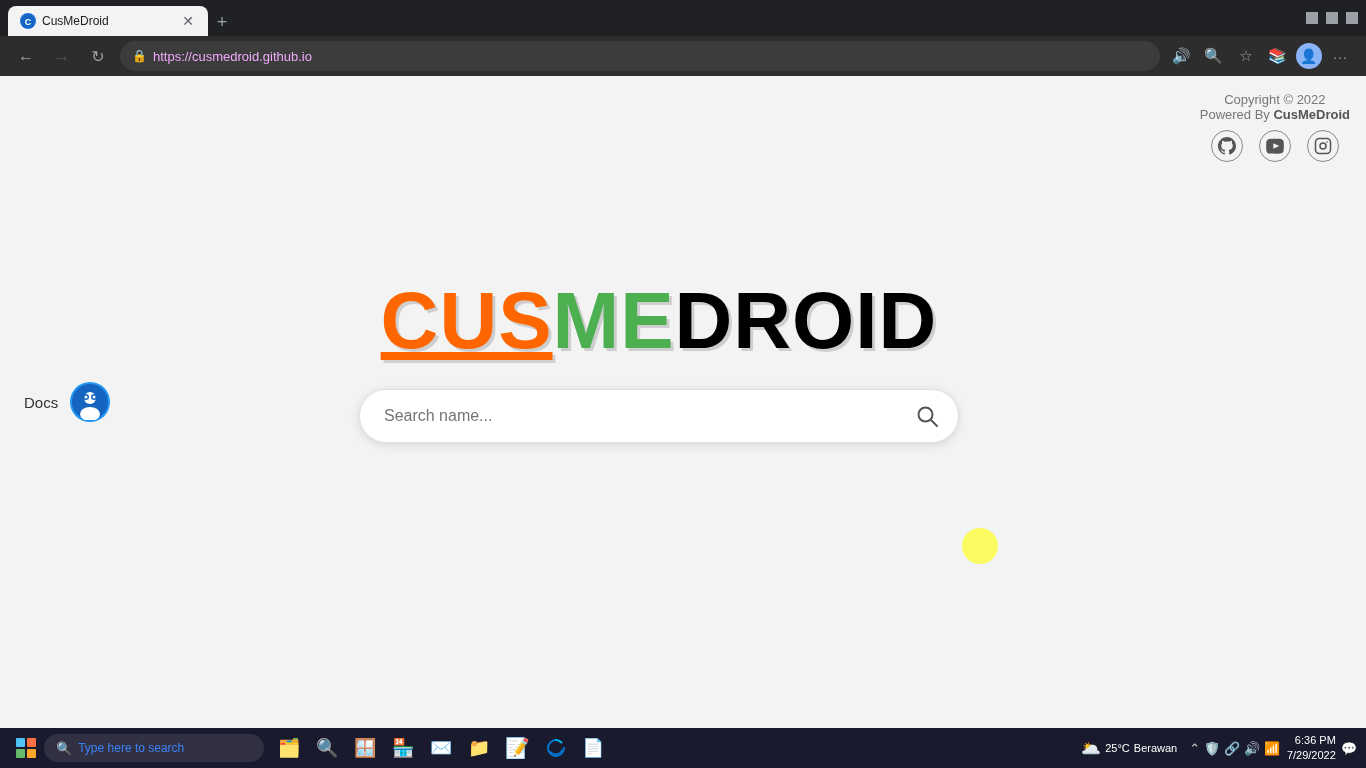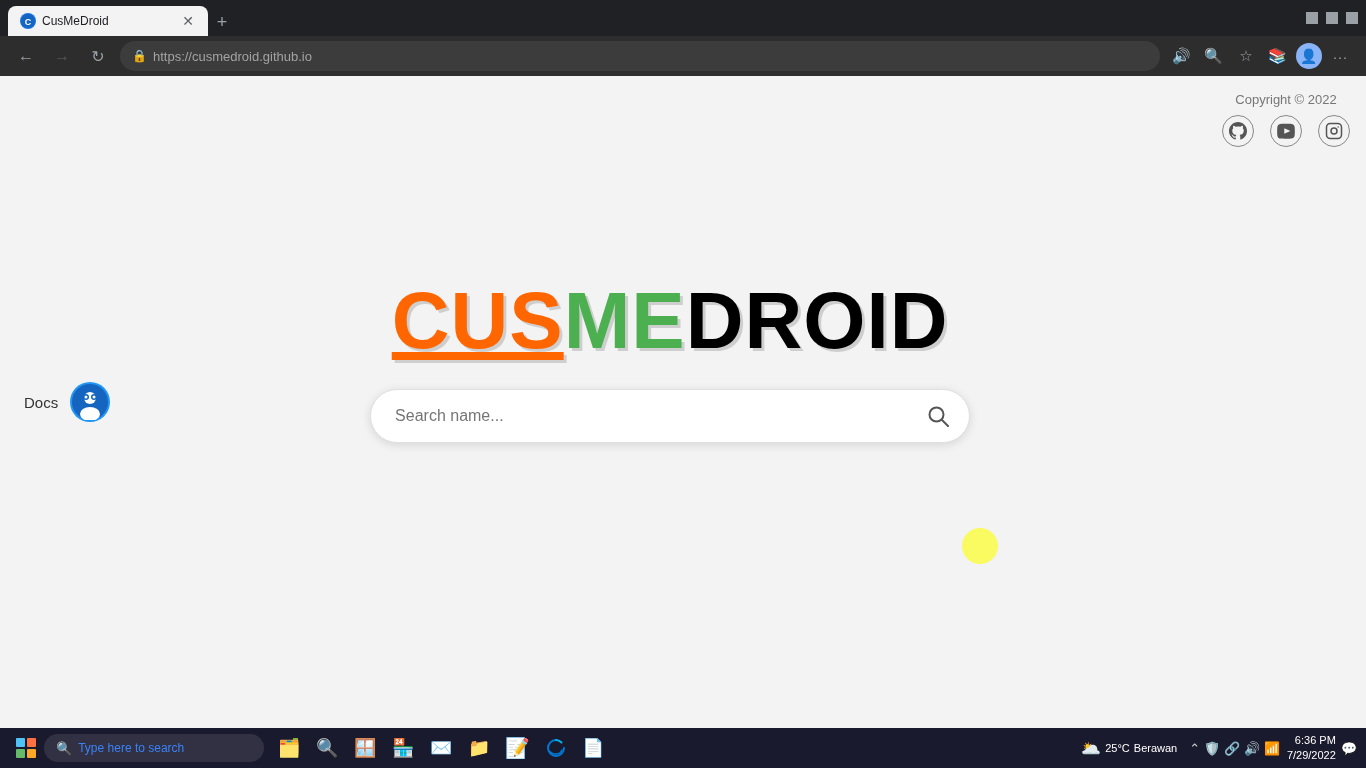--- a/index.html
+++ b/index.html
@@ -146,21 +146,21 @@
       padding: 0 12px;
       gap: 6px;
     }
 
     .lock-icon {
       color: #9aa0a6;
       font-size: 12px;
     }
 
     .address-text {
-      color: #a3a3a3;
+      color: #f0abfc;
       font-size: 13px;
     }
 
     .browser-actions {
       display: flex;
       align-items: center;
       gap: 4px;
     }
 
     .action-btn {
@@ -536,20 +536,23 @@
         <svg width="22" height="22" viewBox="0 0 22 22" fill="none">
           <circle cx="9.5" cy="9.5" r="7" stroke="#555" stroke-width="2"></circle>
           <line x1="15" y1="15" x2="21" y2="21" stroke="#555" stroke-width="2" stroke-linecap="round"></line>
         </svg>
       </button>
     </div>
   </div>
 
   <div class="site-footer">
     <div>Copyright © 2022</div>
+    <div>
+      <span>Powered By </span><span class="footer-brand">CusMeDroid</span>
+    </div>
     <div class="social-icons">
       <div class="social-icon">
 
         <svg width="18" height="18" viewBox="0 0 24 24" fill="#555">
           <path d="M12 0C5.37 0 0 5.37 0 12c0 5.3 3.44 9.8 8.21 11.39.6.11.82-.26.82-.58v-2.03c-3.34.72-4.04-1.61-4.04-1.61-.54-1.38-1.33-1.74-1.33-1.74-1.09-.74.08-.73.08-.73 1.2.08 1.84 1.24 1.84 1.24 1.07 1.83 2.8 1.3 3.49 1 .11-.78.42-1.3.76-1.6-2.67-.3-5.47-1.33-5.47-5.93 0-1.31.47-2.38 1.24-3.22-.13-.3-.54-1.52.12-3.18 0 0 1.01-.32 3.3 1.23a11.5 11.5 0 013-.4c1.02.005 2.04.14 3 .4 2.28-1.55 3.29-1.23 3.29-1.23.66 1.66.25 2.88.12 3.18.77.84 1.24 1.91 1.24 3.22 0 4.61-2.81 5.63-5.49 5.92.43.37.81 1.1.81 2.22v3.29c0 .32.21.7.82.58C20.56 21.8 24 17.3 24 12c0-6.63-5.37-12-12-12z"></path>
         </svg>
       </div>
       <div class="social-icon">
 
         <svg width="18" height="18" viewBox="0 0 24 24" fill="#555">

